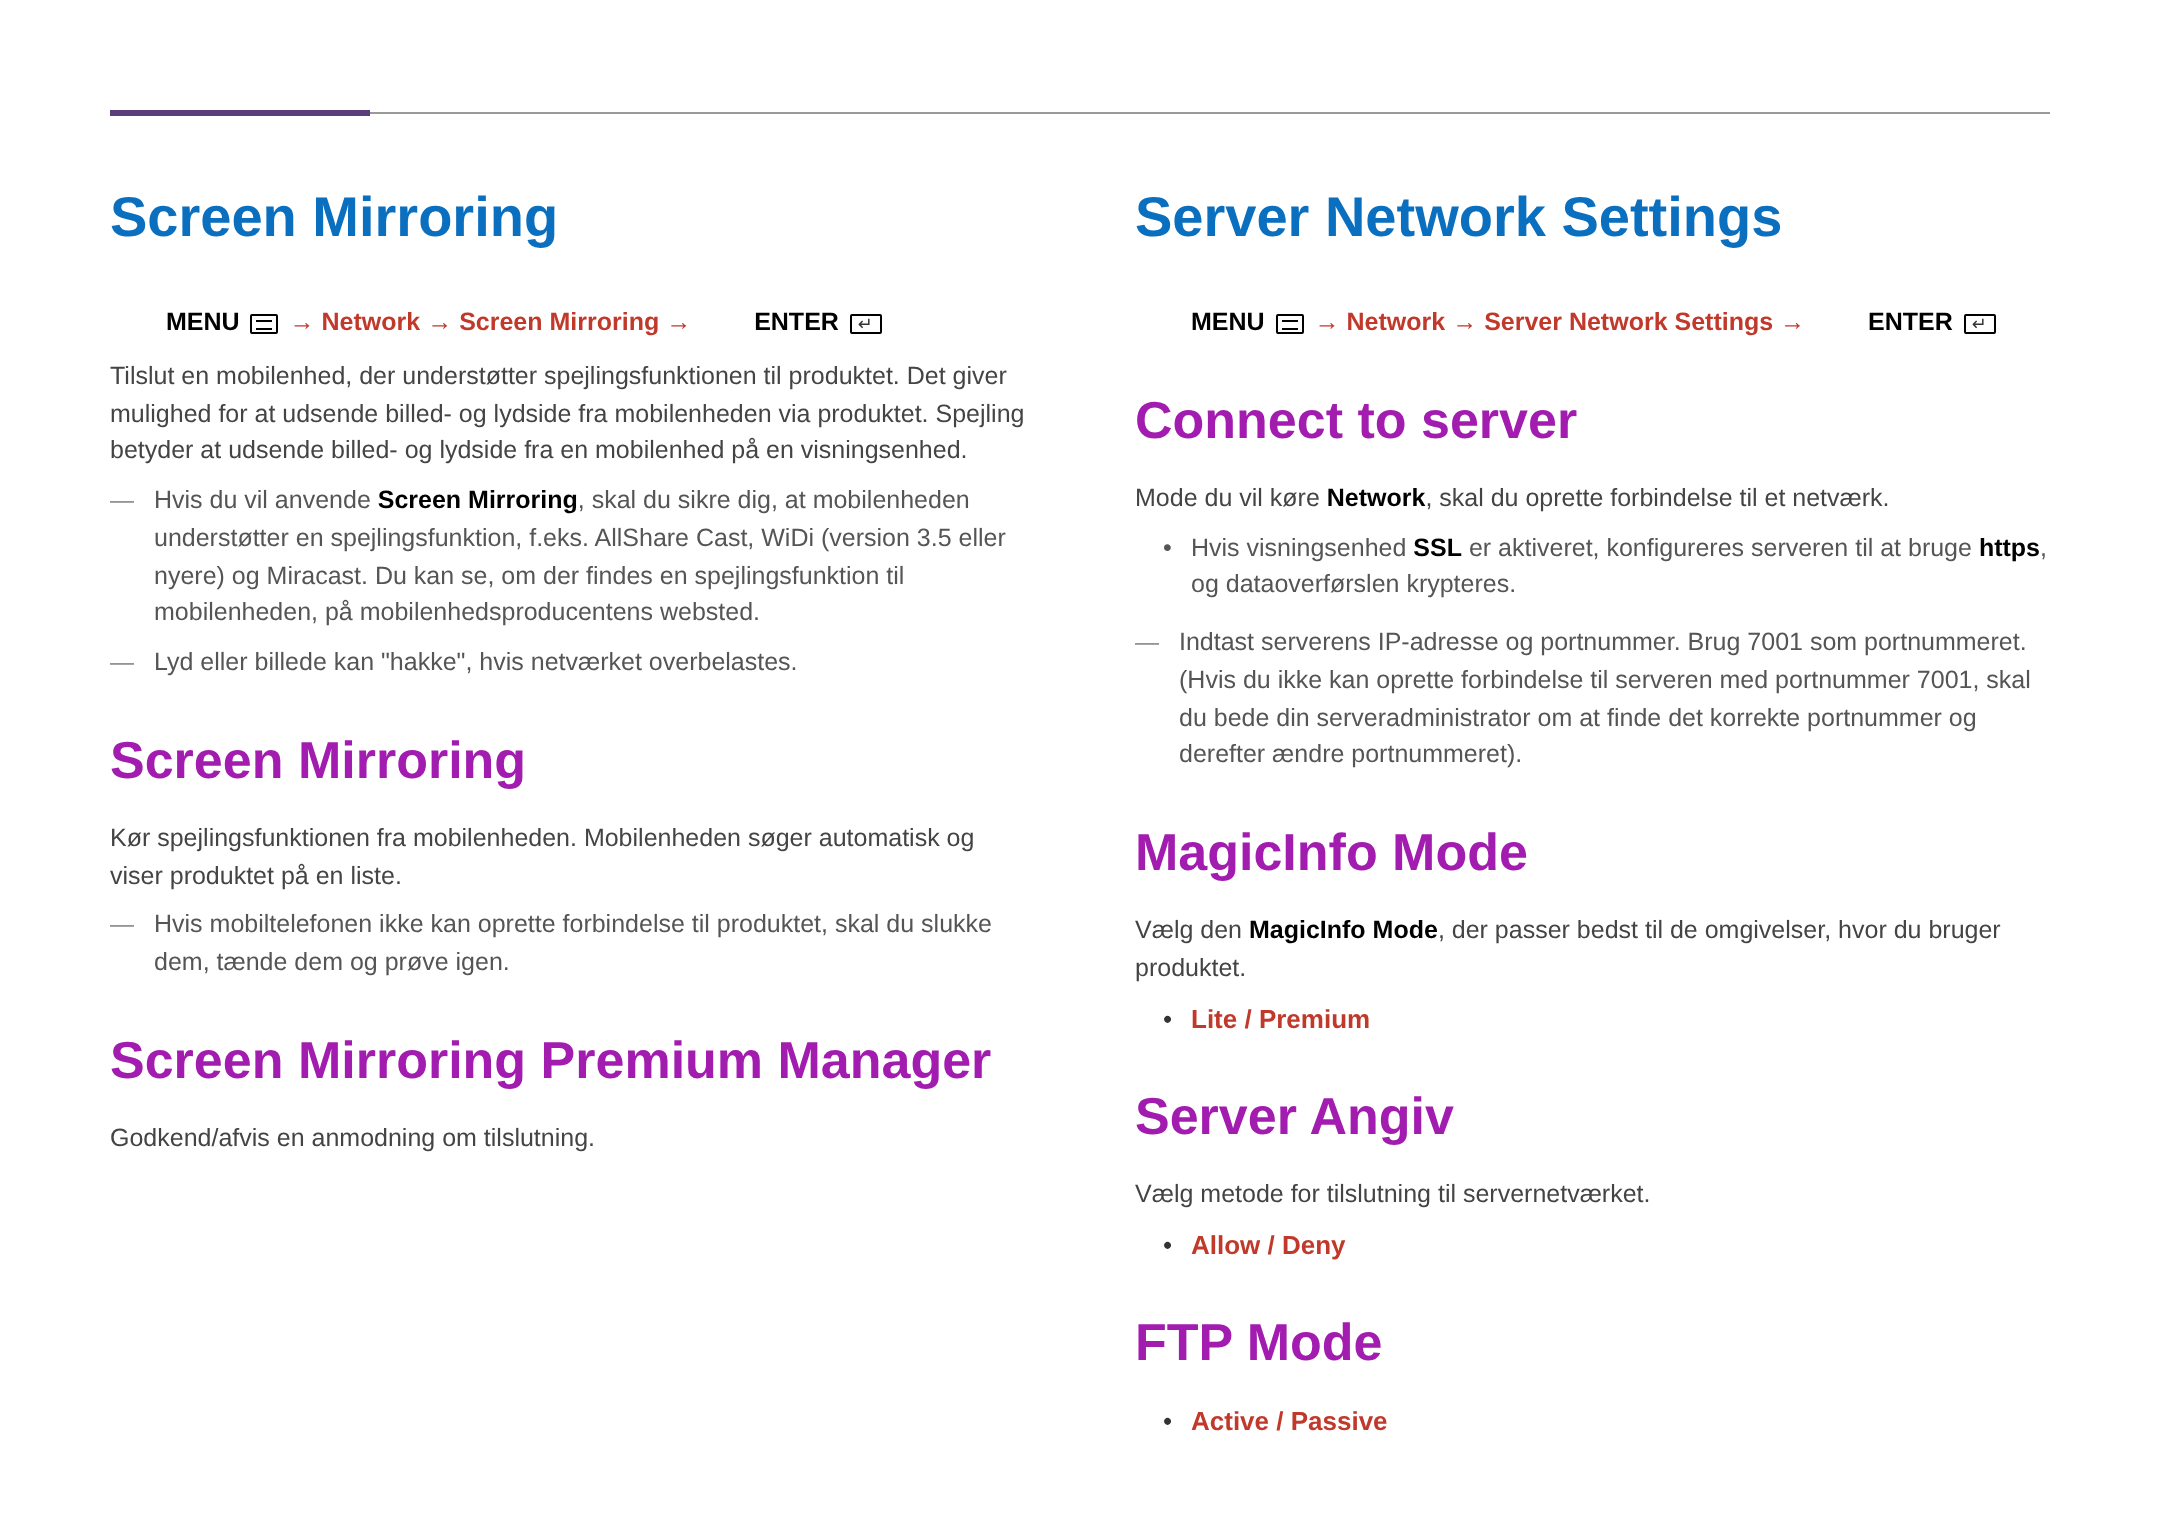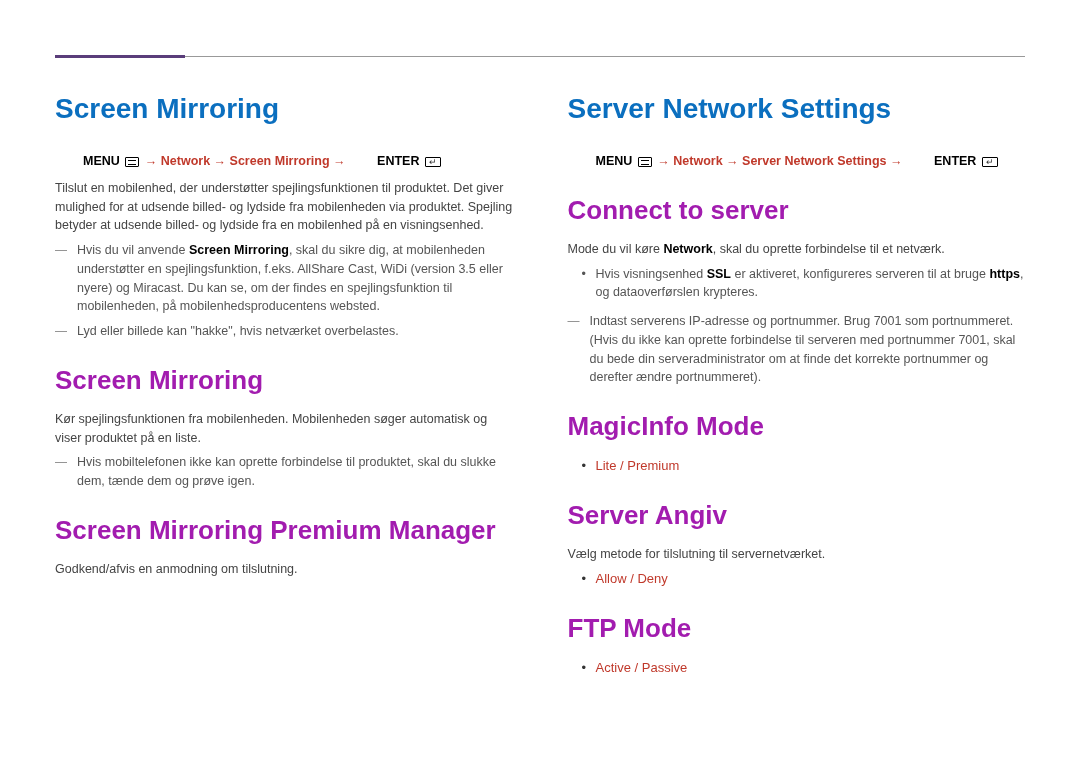--- a/index.html
+++ b/index.html
@@ -122,21 +122,21 @@
   }
   .bold { font-weight: 700; color: #000; }
   .opt-list {
     list-style: none;
     margin: 6px 0 14px 0;
   }
   .opt-list > li {
     position: relative;
     padding-left: 28px;
     color: #c0392b;
-    font-weight: 400;
+    font-weight: 700;
     font-size: 13px;
   }
   .opt-list > li::before {
     content: "•";
     position: absolute;
     left: 14px; top: 0;
     color: #333;
     font-weight: 400;
   }
 </style>
@@ -206,20 +206,23 @@
     <ul class="bullet-list">
       <li>
         <span>Hvis visningsenhed </span><span class="bold">SSL</span><span> er aktiveret, konfigureres serveren til at bruge </span><span class="bold">https</span><span>, og dataoverførslen krypteres.</span>
       </li>
     </ul>
     <ul class="dash-list">
       <li>Indtast serverens IP-adresse og portnummer. Brug 7001 som portnummeret. (Hvis du ikke kan oprette forbindelse til serveren med portnummer 7001, skal du bede din serveradministrator om at finde det korrekte portnummer og derefter ændre portnummeret).</li>
     </ul>
 
     <h2>MagicInfo Mode</h2>
+    <p>
+      <span>Vælg den </span><span class="bold">MagicInfo Mode</span><span>, der passer bedst til de omgivelser, hvor du bruger produktet.</span>
+    </p>
     <ul class="opt-list">
       <li>Lite / Premium</li>
     </ul>
 
     <h2>Server Angiv</h2>
     <p>Vælg metode for tilslutning til servernetværket.</p>
     <ul class="opt-list">
       <li>Allow / Deny</li>
     </ul>
 

